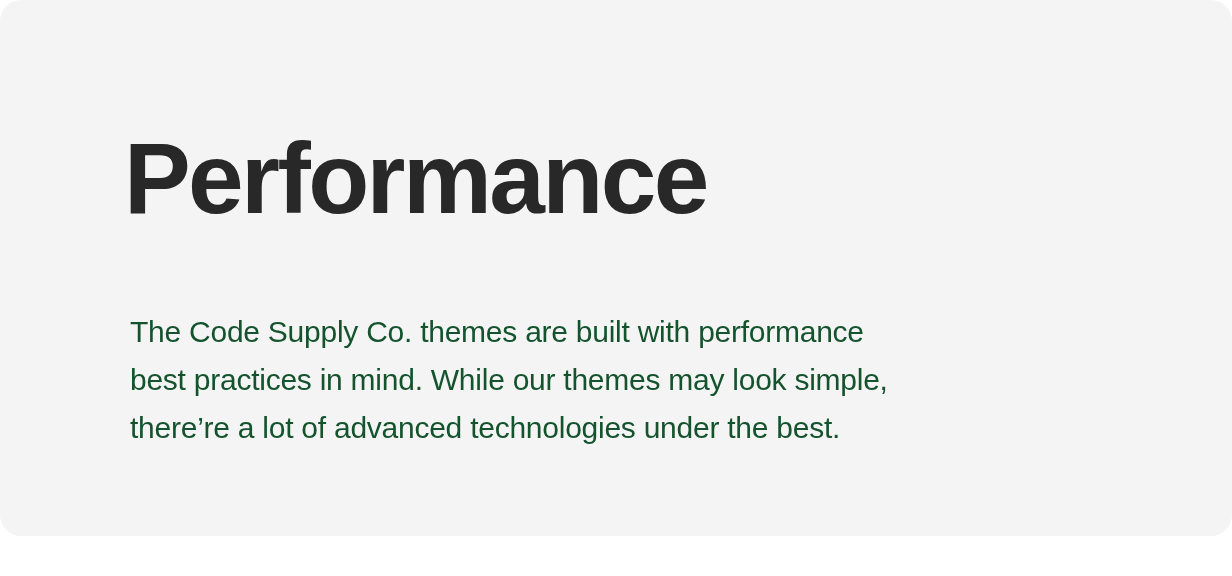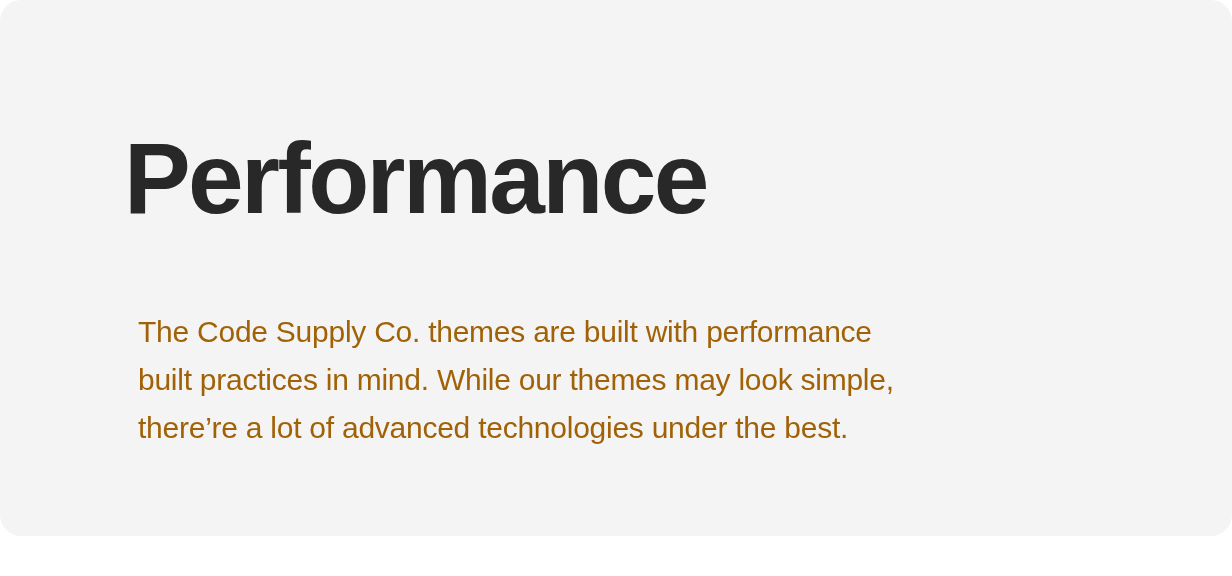--- a/index.html
+++ b/index.html
@@ -48,44 +48,44 @@
     font-size: 100px;
     line-height: 1.0;
     font-weight: 700;
     letter-spacing: -2.6px;
     color: #282828;
     white-space: nowrap;
   }
 
   .card-body {
     position: absolute;
-    left: 8px;
+    left: 0;
     top: 308px;
     margin: 0;
     width: 830px;
     font-size: 30px;
     line-height: 48px;
     font-weight: 400;
     letter-spacing: -0.25px;
-    color: #a16207;
+    color: #14532d;
   }
 
   .card-body .body-line {
     display: block;
     white-space: nowrap;
   }
 </style>
 </head>
 <body>
 
 <div class="feature-card">
   <div class="card-inner">
 
     <h1 class="card-title">Performance</h1>
 
     <p class="card-body">
       <span class="body-line">The Code Supply Co. themes are built with performance</span>
-      <span class="body-line">built practices in mind. While our themes may look simple,</span>
+      <span class="body-line">best practices in mind. While our themes may look simple,</span>
       <span class="body-line">there’re a lot of advanced technologies under the best.</span>
     </p>
 
   </div>
 </div>
 
 </body></html>

